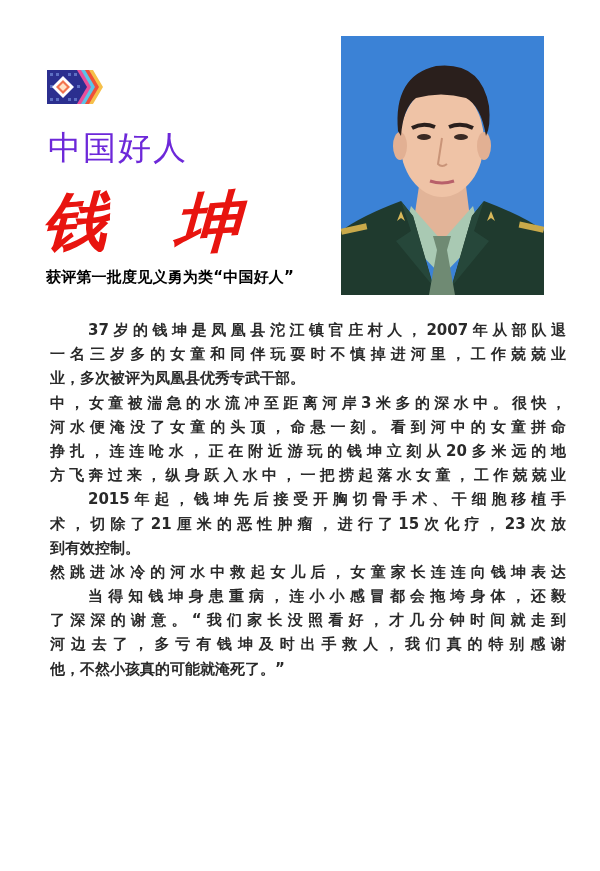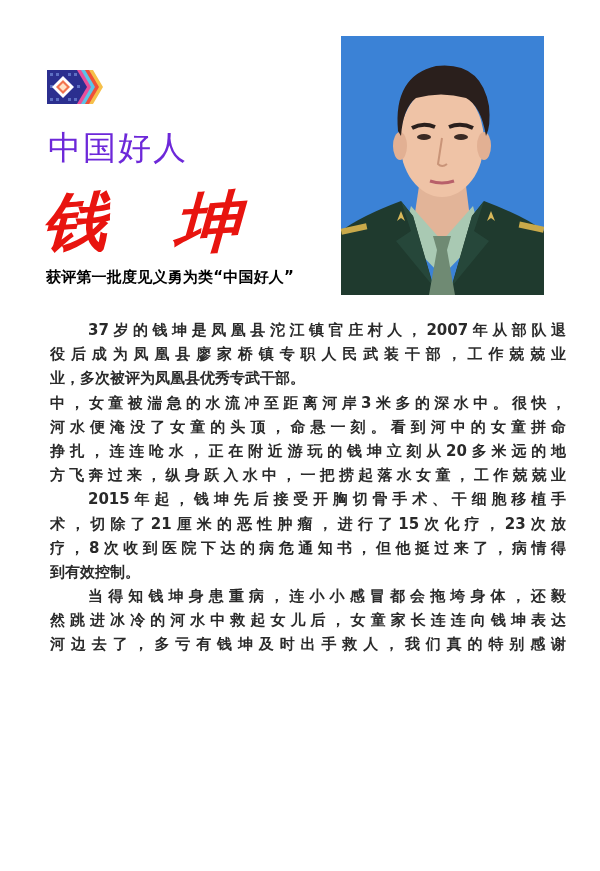--- a/index.html
+++ b/index.html
@@ -178,33 +178,34 @@
 
     <path d="M101,102 L97,128 Q101,132 106,128" stroke="#c99478" stroke-width="2" fill="none"></path>
 
     <path d="M89,145 Q101,149 113,145" stroke="#b8606a" stroke-width="3" fill="none"></path>
   </svg>
 </div>
 
 <div class="article">
   <div>
     <span class="line indent">37岁的钱坤是凤凰县沱江镇官庄村人，2007年从部队退</span>
-    <span class="line">役后成为凤凰县廖家桥镇专职人民武装干部，工作兢兢业</span>
+    <span class="line">一名三岁多的女童和同伴玩耍时不慎掉进河里，工作兢兢业</span>
     <span class="line last">业，多次被评为凤凰县优秀专武干部。</span>
   </div>
   <div>
     <span class="line">中，女童被湍急的水流冲至距离河岸3米多的深水中。很快，</span>
     <span class="line">河水便淹没了女童的头顶，命悬一刻。看到河中的女童拼命</span>
     <span class="line">挣扎，连连呛水，正在附近游玩的钱坤立刻从20多米远的地</span>
     <span class="line">方飞奔过来，纵身跃入水中，一把捞起落水女童，工作兢兢业</span>
   </div>
   <div>
     <span class="line indent">2015年起，钱坤先后接受开胸切骨手术、干细胞移植手</span>
     <span class="line">术，切除了21厘米的恶性肿瘤，进行了15次化疗，23次放</span>
-    <span class="line">疗，8次收到医院下达的病危通知书，但他挺过来了，病情得</span>
     <span class="line last">到有效控制。</span>
   </div>
   <div>
+    <span class="line">然跳进冰冷的河水中救起女儿后，女童家长连连向钱坤表达</span>
     <span class="line indent">当得知钱坤身患重病，连小小感冒都会拖垮身体，还毅</span>
-    <span class="line">然跳进冰冷的河水中救起女儿后，女童家长连连向钱坤表达</span>
+    <span class="line">了深深的谢意。“我们家长没照看好，才几分钟时间就走到</span>
     <span class="line">河边去了，多亏有钱坤及时出手救人，我们真的特别感谢</span>
+    <span class="line last">他，不然小孩真的可能就淹死了。”</span>
   </div>
 </div>
 
 </body></html>

